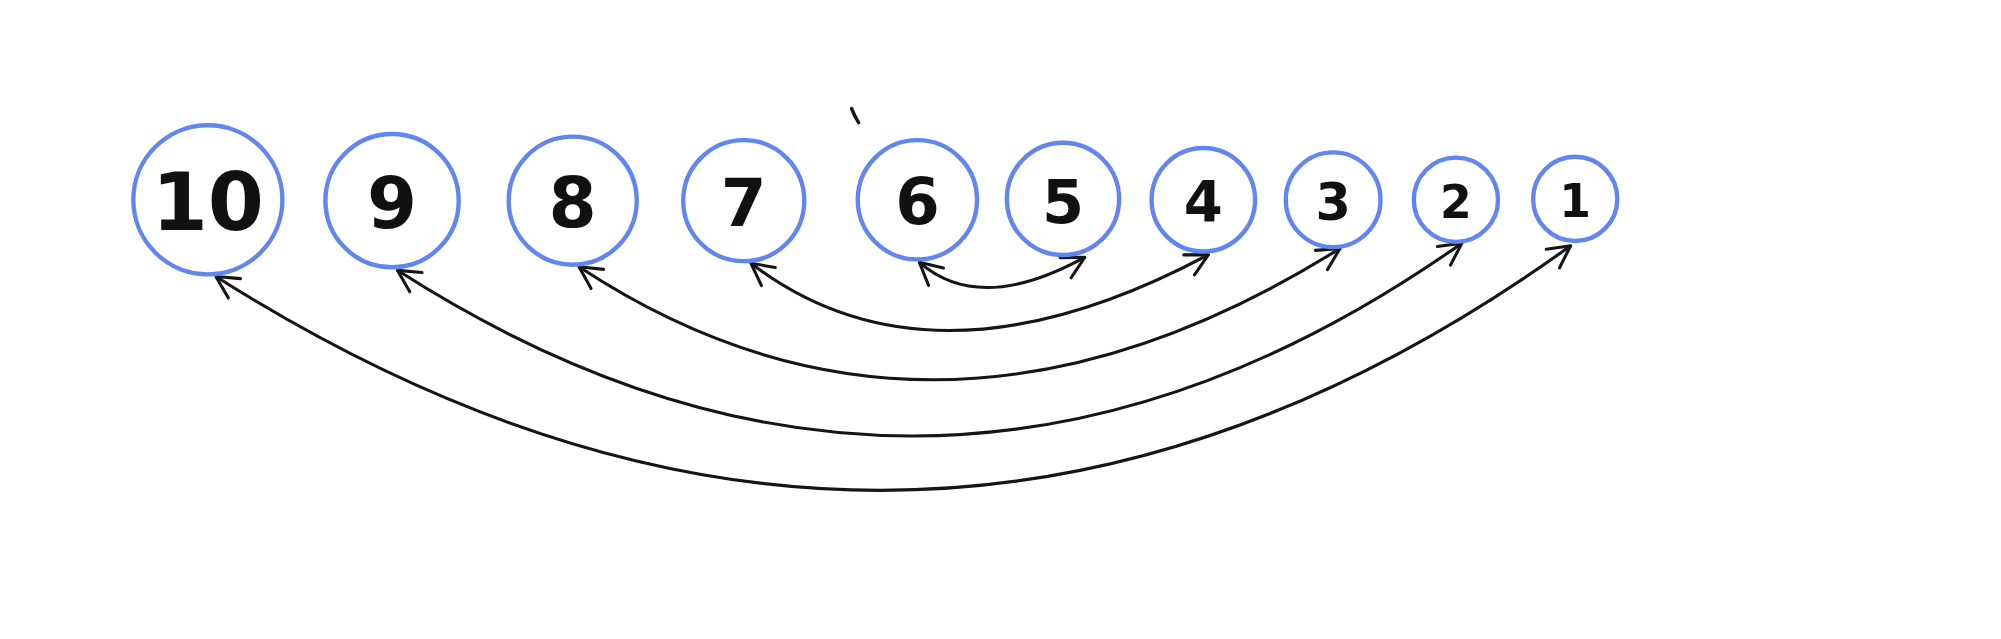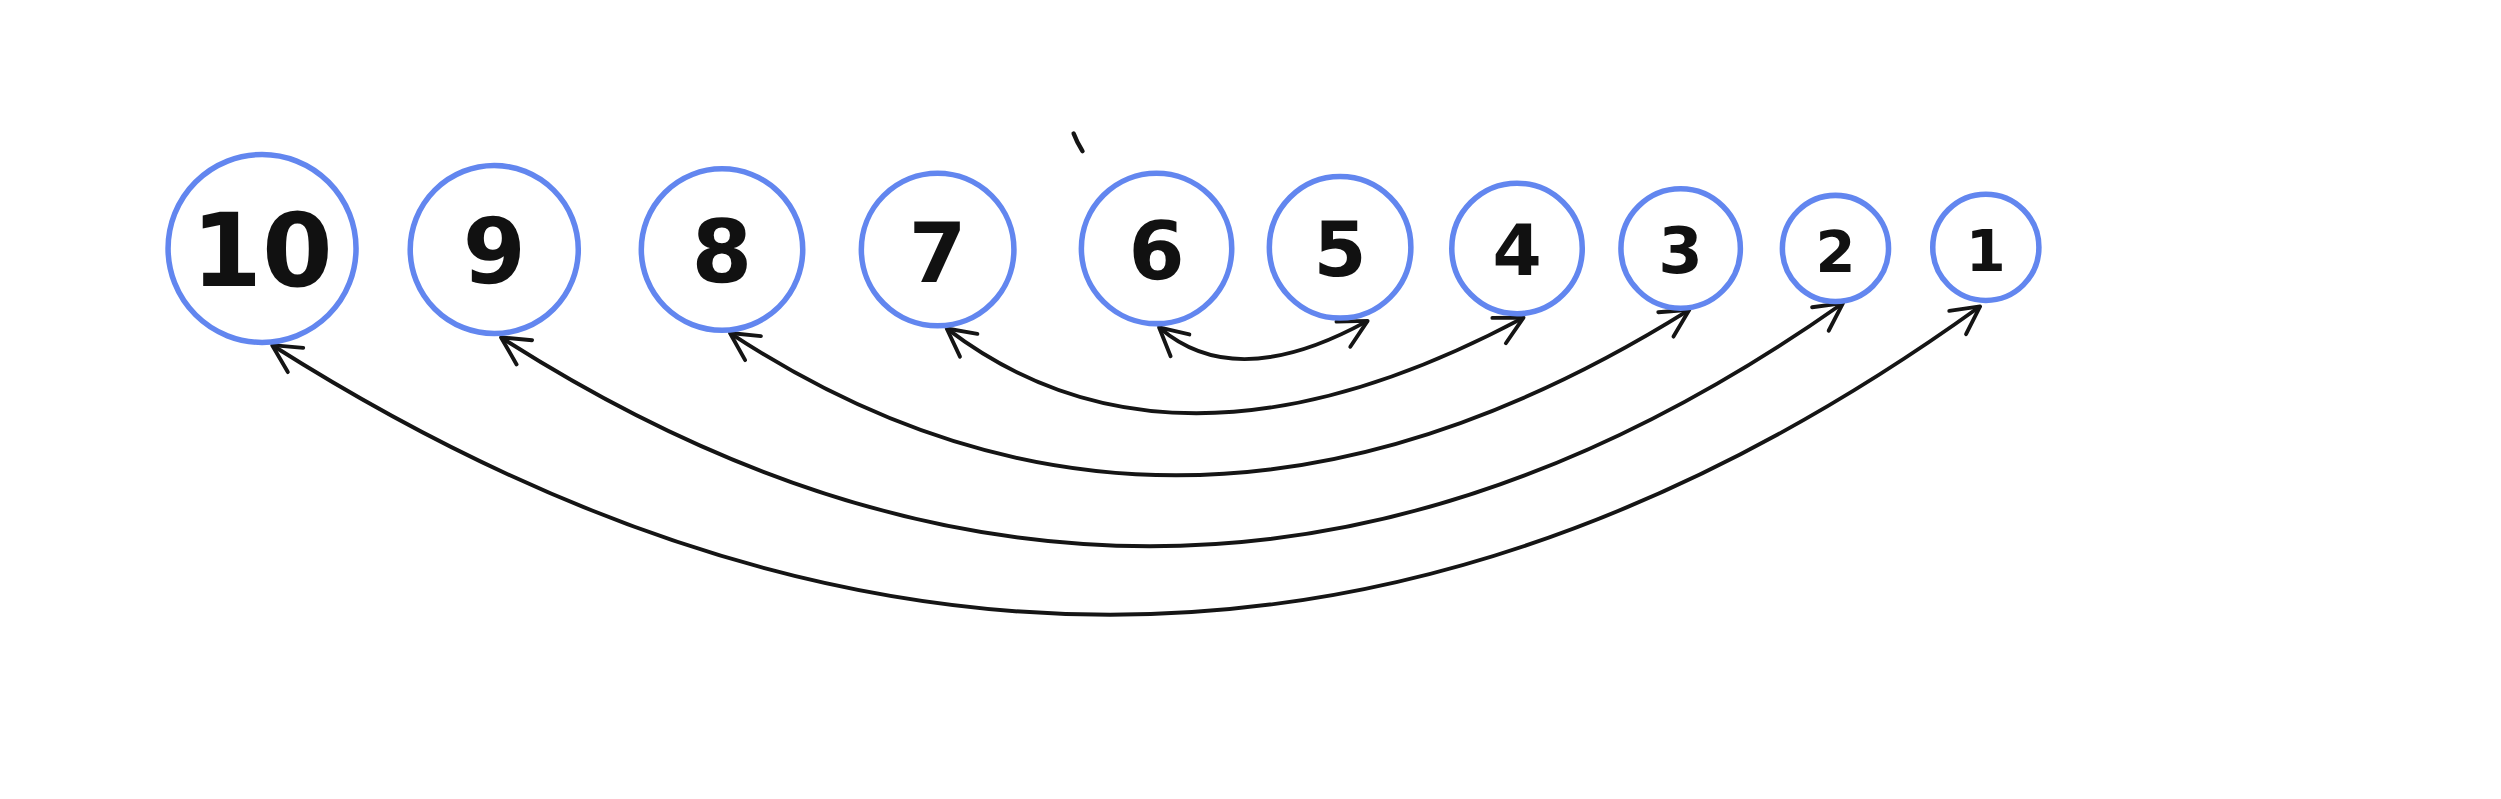--- a/index.html
+++ b/index.html
@@ -7,21 +7,20 @@
     padding: 0;
     background: #ffffff;
     font-family: "DejaVu Sans", "Liberation Sans", sans-serif;
   }
   .stage {
     position: relative;
     width: 1755px;
     height: 639px;
     background: #ffffff;
     overflow: hidden;
-    padding-left: 15px;
   }
   .stage svg {
     position: absolute;
     inset: 0;
     width: 100%;
     height: 100%;
     display: block;
   }
   .circle-label {
     font-family: "DejaVu Sans", "Liberation Sans", sans-serif;

